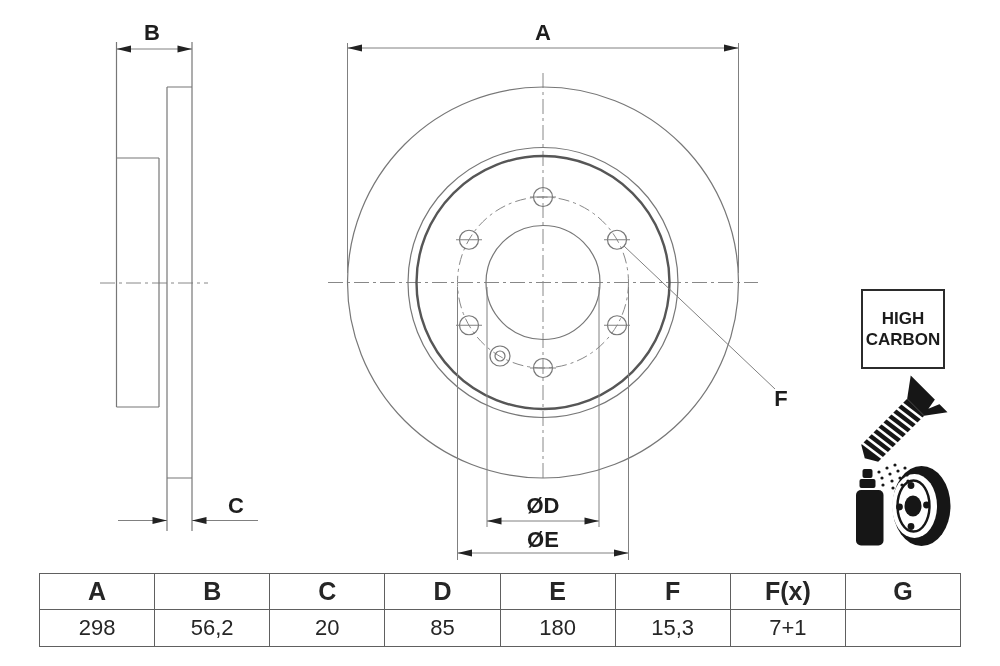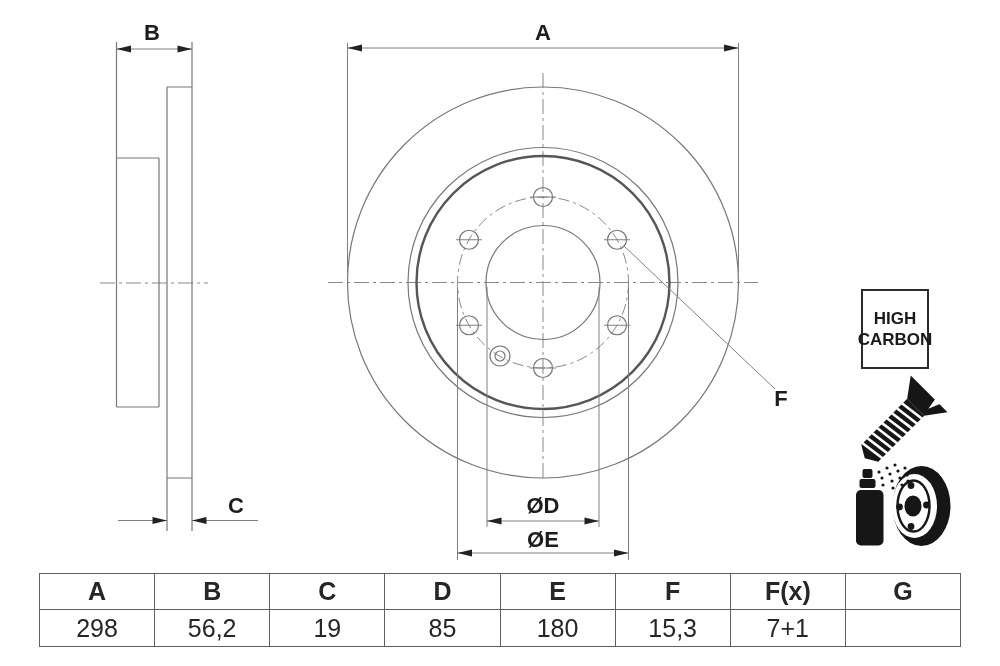--- a/index.html
+++ b/index.html
@@ -12,36 +12,36 @@
     font-family:"Liberation Sans",sans-serif;
     font-size:22px;font-weight:600;fill:#1d1d1d;text-anchor:middle;
   }
   .geo{stroke:#777;stroke-width:1.2;fill:none;}
   .geo-thick{stroke:#565656;stroke-width:2.4;fill:none;}
   .cl{stroke:#888;stroke-width:1;fill:none;stroke-dasharray:15 4 3 4;}
   .bolt-cl{stroke:#888;stroke-width:1;fill:none;stroke-dasharray:11 4 3 4;}
   .dim{stroke:#808080;stroke-width:1;fill:none;}
   .arrow{fill:#222;stroke:none;}
   .badge{
-    position:absolute;left:861px;top:289px;width:68px;height:80px;
+    position:absolute;left:861px;top:289px;width:84px;height:80px;
     border:2px solid #2b2b2b;background:#fff;box-sizing:border-box;
     display:flex;flex-direction:column;align-items:center;justify-content:center;
     font-size:17px;line-height:21px;font-weight:700;color:#1b1b1b;text-align:center;
   }
   .icon-svg{position:absolute;}
   .spec-table{
     position:absolute;left:39px;top:573px;width:922px;
     border-collapse:collapse;table-layout:fixed;background:#fff;
   }
   .spec-table th,.spec-table td{
     border:1.5px solid #606060;text-align:center;vertical-align:middle;
     color:#262626;padding:0;overflow:hidden;
   }
   .spec-table th{height:35px;font-size:25px;font-weight:700;}
-  .spec-table td{height:36px;font-size:25px;font-weight:400;}
+  .spec-table td{height:36px;font-size:22px;font-weight:400;}
 </style>
 </head>
 <body>
 
 <div class="stage">
 
   <svg class="drawing-svg" width="1000" height="566" viewBox="0 0 1000 566">
 
     <g>
       <path class="cl" d="M100 283 H208"></path>
@@ -182,21 +182,21 @@
       <th>C</th>
       <th>D</th>
       <th>E</th>
       <th>F</th>
       <th>F(x)</th>
       <th>G</th>
     </tr>
     <tr>
       <td>298</td>
       <td>56,2</td>
-      <td>19</td>
+      <td>20</td>
       <td>85</td>
       <td>180</td>
       <td>15,3</td>
       <td>7+1</td>
       <td></td>
     </tr>
   </tbody>
     </table>
 
 </div>

